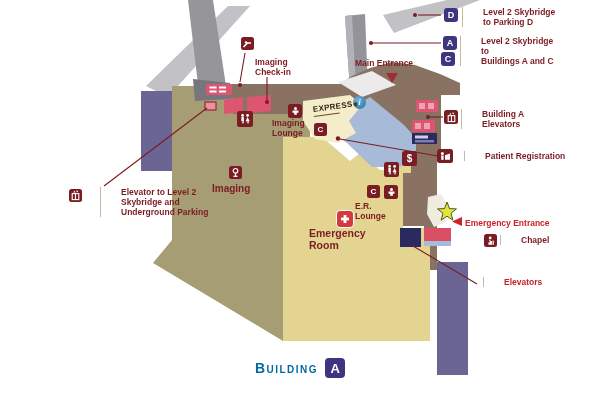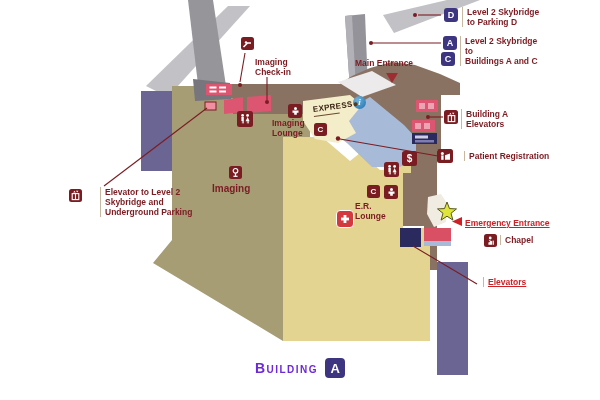--- a/index.html
+++ b/index.html
@@ -2,43 +2,43 @@
 <html><head>
 <meta charset="utf-8">
 <style>
   html,body{margin:0;padding:0;background:#ffffff;}
   .stage{position:relative;width:600px;height:400px;background:#ffffff;overflow:hidden;
          font-family:"Liberation Sans",sans-serif;}
   .stage svg.mapsvg{position:absolute;left:0;top:0;}
 
   .lbl{position:absolute;font-weight:bold;color:#7b1c22;font-size:8.5px;line-height:1.18;
        white-space:nowrap;}
-  .lbl.red{color:#cc2127;text-decoration:underline;}
+  .lbl.red{color:#cc2127;}
   .lbl.center{white-space:normal;}
-  .ctext{border-left:1px solid #c9b89f;padding-left:4px;}
+  .ctext{border-left:1px solid #c9b89f;padding-left:20px;}
 
   .badge{position:absolute;background:#7a1d22;color:#ffffff;border-radius:2.5px;
          display:flex;align-items:center;justify-content:center;
          font-weight:bold;font-size:8px;line-height:1;}
   .badge.purple{background:#3d3580;border-radius:3px;font-size:9px;}
   .badge.redcross{background:#d23a3f;border:1.5px solid #ffffff;border-radius:4px;}
   .badge.info{background:radial-gradient(circle at 35% 30%,#6fb4de,#1f6fae);border-radius:50%;
               font-family:"Liberation Serif",serif;font-style:italic;font-size:9px;}
   .badge svg{display:block;}
 
   .express{position:absolute;left:313px;top:103px;transform:rotate(-8deg);color:#3b2516;
            font-weight:bold;font-size:8px;letter-spacing:0.3px;line-height:1;}
   .express .cup{display:inline-block;width:4px;height:4px;border-radius:50%;
                 background:#5a3a1c;margin-left:1px;}
   .express .sub{display:block;width:26px;height:0;border-bottom:1px solid #6b4a2a;
                 margin-top:1.5px;}
 
   .titlebar{position:absolute;left:0;top:358px;width:600px;display:flex;
             align-items:center;justify-content:center;gap:7px;}
-  .titlebar .word{font-variant:small-caps;font-weight:bold;font-size:14px;color:#6d28d9;
+  .titlebar .word{font-variant:small-caps;font-weight:bold;font-size:14px;color:#0369a1;
                   letter-spacing:1.5px;}
   .titlebar .badge{position:static;width:20px;height:20px;font-size:13px;border-radius:4px;}
 </style>
 </head>
 <body>
 
 <div class="stage">
 
   <svg class="mapsvg" width="600" height="400" viewBox="0 0 600 400">
 
@@ -290,20 +290,24 @@
   <div class="lbl center" style="left:272px;top:118px;width:48px;">
     <div>Imaging</div>
     <div>Lounge</div>
   </div>
 
   <div class="lbl center" style="left:355px;top:201px;width:46px;">
     <div>E.R.</div>
     <div>Lounge</div>
   </div>
 
+  <div class="lbl center" style="left:309px;top:227px;width:72px;font-size:10.5px;">
+    <div>Emergency</div>
+    <div>Room</div>
+  </div>
 
   <div class="express">
     <span>EXPRESS</span><span class="cup"></span>
     <span class="sub"></span>
   </div>
 
   <div class="titlebar">
     <span class="word">Building</span>
     <span class="badge purple">
         <span>A</span>

